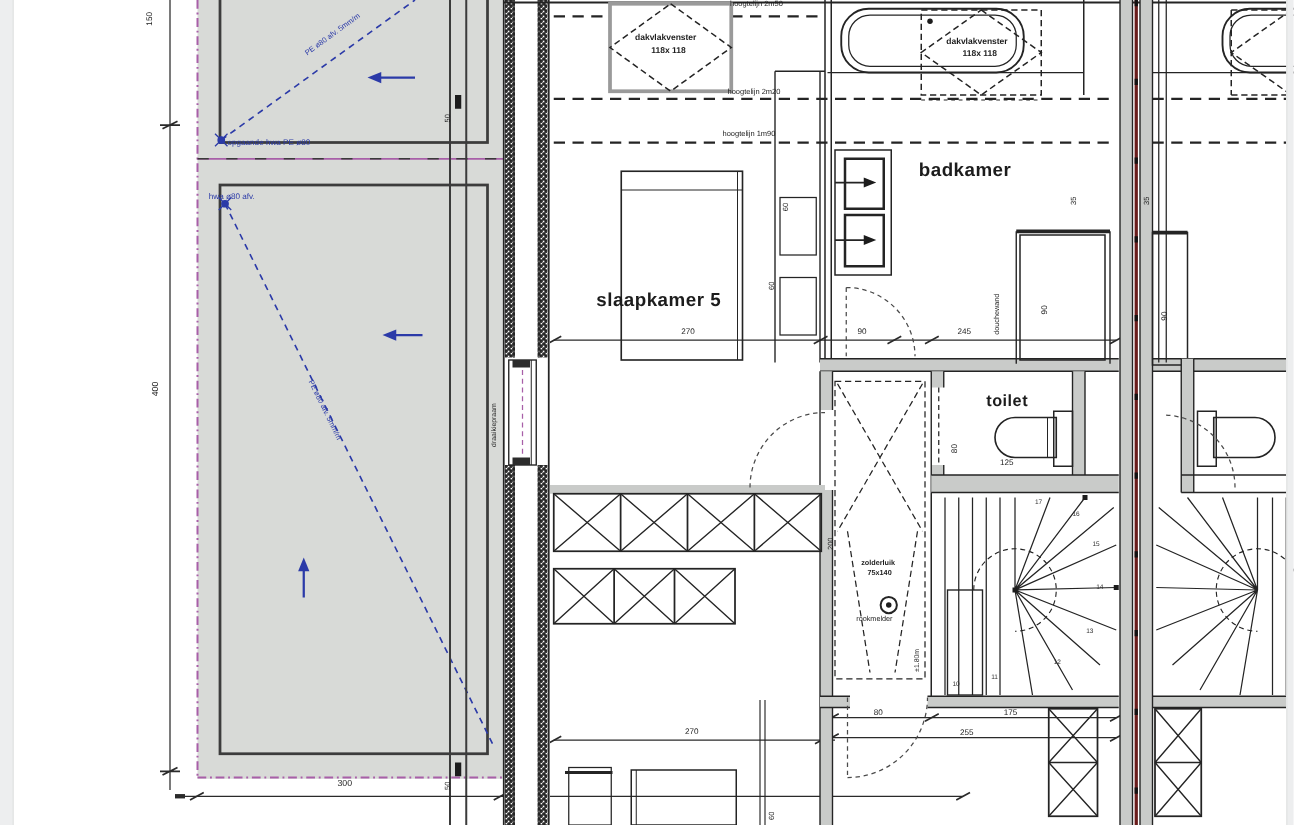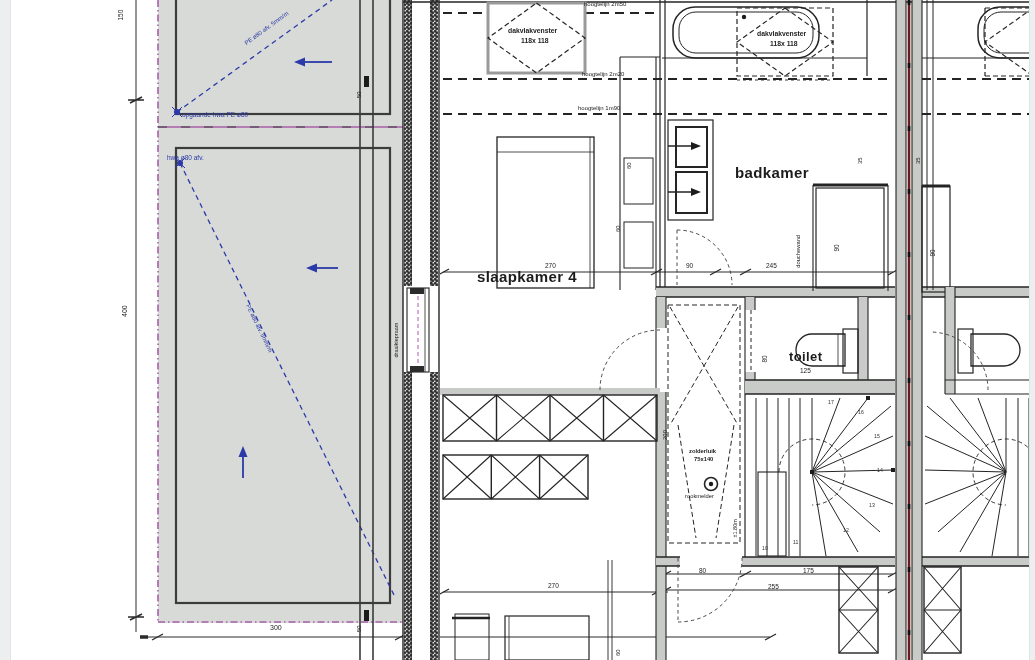--- a/index.html
+++ b/index.html
@@ -2,21 +2,21 @@
 <html><head>
 <meta charset="utf-8">
 <style>
   html,body{margin:0;padding:0;background:#ffffff;}
   #canvas{position:relative;width:1035px;height:660px;background:#ffffff;overflow:hidden;
           font-family:"Liberation Sans",sans-serif;}
   #linework{position:absolute;left:0;top:0;}
   #labels-layer{position:absolute;left:0;top:0;width:1035px;height:660px;pointer-events:none;}
   .lbl{position:absolute;line-height:1;white-space:nowrap;color:#1c1c1c;
        transform-origin:left bottom;font-family:"Liberation Sans",sans-serif;}
-  .room{letter-spacing:.4px;margin-top:36px;}
+  .room{letter-spacing:.4px;}
   .edge{position:absolute;top:0;height:660px;background:#edeeef;}
   #edge-left{left:0;width:10px;border-right:1px solid #e2e3e4;}
   #edge-right{left:1029px;width:6px;border-left:1px solid #e2e3e4;}
 </style>
 </head>
 <body>
 
 <div id="canvas">
 
 <svg id="linework" width="1035" height="660" viewBox="0 0 1035 660" fill="none" stroke="#242424" stroke-width="1">
@@ -270,21 +270,21 @@
   <g>
     <path d="M608,560 V660 M612,560 V660" stroke-width="0.9"></path>
     <rect x="455" y="614" width="34" height="46" stroke-width="1"></rect>
     <path d="M452,618 H490" stroke-width="2.4"></path>
     <rect x="505" y="616" width="84" height="44" stroke-width="1.2"></rect>
     <path d="M509,616 V660" stroke-width="0.8"></path>
   </g>
 </svg>
 
 <div id="labels-layer">
-      <span class="lbl room" style="left: 477px; top: 233px; font-size: 15px; font-weight: bold;">slaapkamer 4</span>
+      <span class="lbl room" style="left: 477px; top: 233px; font-size: 15px; font-weight: bold;">slaapkamer 5</span>
       <span class="lbl room" style="left: 735px; top: 129px; font-size: 15px; font-weight: bold;">badkamer</span>
       <span class="lbl room" style="left: 789px; top: 314px; font-size: 13px; font-weight: bold;">toilet</span>
       <span class="lbl" style="left: 508px; top: 28px; font-size: 6.8px; font-weight: bold;">dakvlakvenster</span>
       <span class="lbl" style="left: 521px; top: 38px; font-size: 6.8px; font-weight: bold;">118x 118</span>
       <span class="lbl" style="left: 757px; top: 31px; font-size: 6.8px; font-weight: bold;">dakvlakvenster</span>
       <span class="lbl" style="left: 770px; top: 41px; font-size: 6.8px; font-weight: bold;">118x 118</span>
       <span class="lbl" style="left: 584px; top: 1px; font-size: 6px;">hoogtelijn 2m50</span>
       <span class="lbl" style="left: 582px; top: 71px; font-size: 6px;">hoogtelijn 2m20</span>
       <span class="lbl" style="left: 578px; top: 105px; font-size: 6px;">hoogtelijn 1m90</span>
       <span class="lbl" style="left: 182px; top: 112px; font-size: 6.5px; color: rgb(43, 58, 168);">opgaande hwa PE ø80</span>

